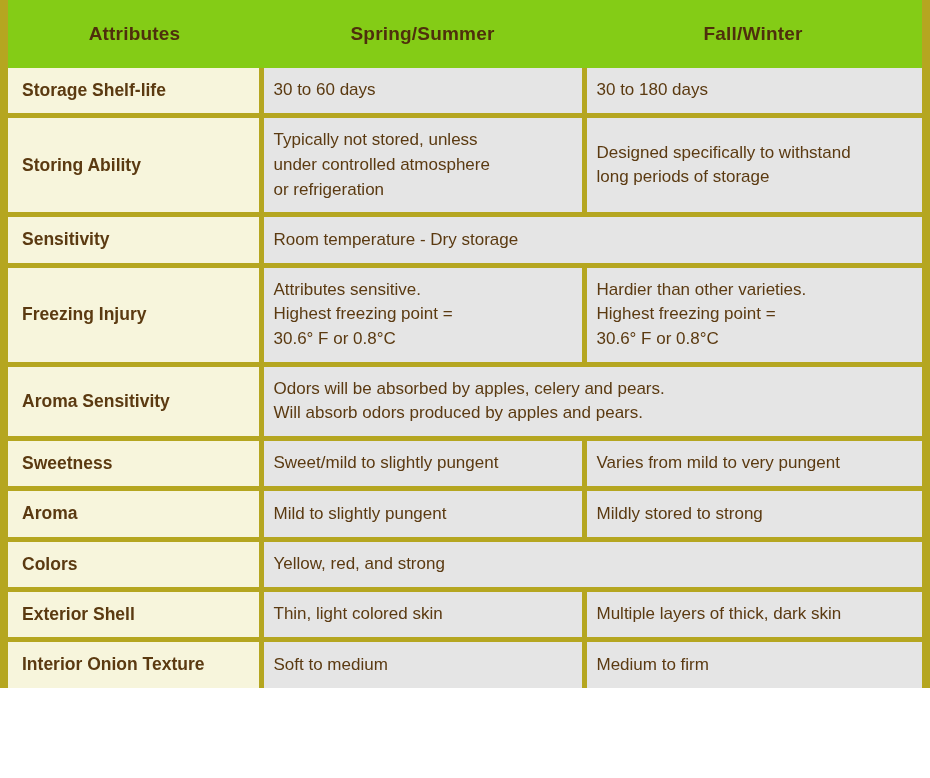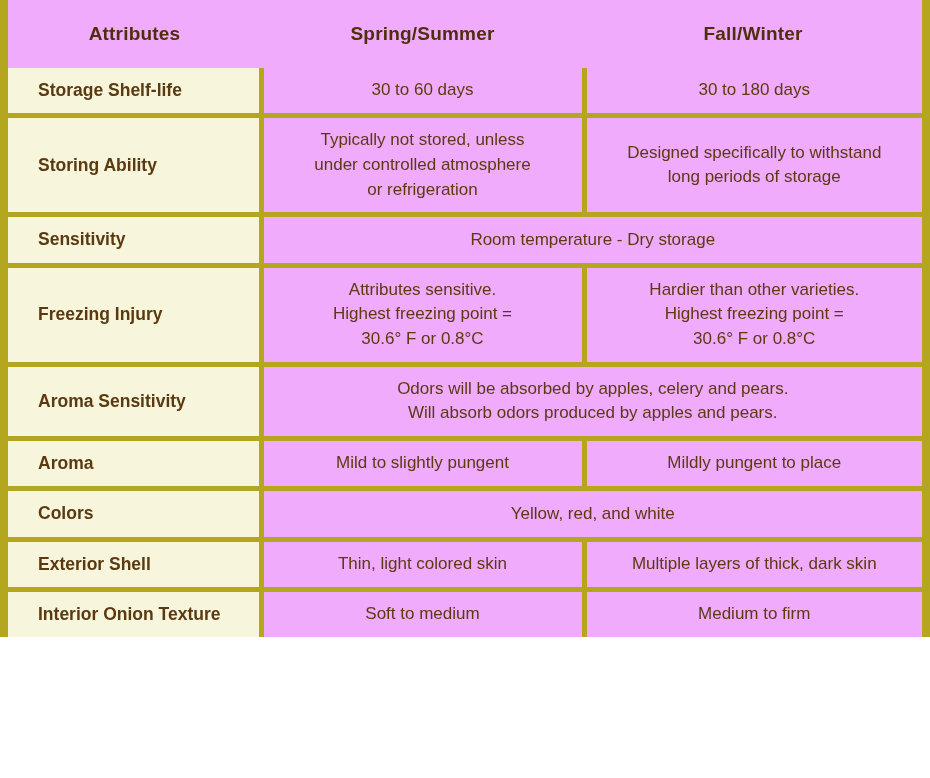--- a/index.html
+++ b/index.html
@@ -28,51 +28,51 @@
     table-layout: fixed;
     background: #ffffff;
   }
 
   
   col.col-attr   { width: 253px; }
   col.col-spring { width: 323px; }
   col.col-fall   { width: 338px; }
 
   thead th {
-    background: #f0abfc;
+    background: #84cc16;
     color: #4e2f0c;
     font-size: 19px;
     font-weight: bold;
     letter-spacing: 0.2px;
     padding: 20px 6px 20px 6px;
     text-align: center;
     border: none;
   }
   thead tr { height: 68px; }
 
   tbody td {
     border-top: 5px solid #b5a620;
     border-right: 5px solid #b5a620;
     padding: 10px 10px;
-    text-align: center;
+    text-align: left;
     color: #5b3a11;
     font-size: 17px;
     line-height: 1.45;
     vertical-align: middle;
-    background: #f0abfc;
+    background: #e5e5e5;
   }
   tbody td:last-child { border-right: none; }
 
   tbody td.attr-cell {
     background: #f7f5dc;
     color: #5b3a11;
     font-weight: bold;
     font-size: 17.5px;
     text-align: left;
-    padding-left: 30px;
+    padding-left: 14px;
     padding-right: 6px;
     white-space: nowrap;
   }
 
   tbody tr:first-child td { border-top: none; }
 
   .line { display: block; }
 </style>
 </head>
 <body>
@@ -133,32 +133,41 @@
           </td>
         </tr>
         <tr>
           <td class="attr-cell">Aroma Sensitivity</td>
           <td colspan="2">
             <span class="line">Odors will be absorbed by apples, celery and pears.</span>
             <span class="line">Will absorb odors produced by apples and pears.</span>
           </td>
         </tr>
         <tr>
+          <td class="attr-cell">Sweetness</td>
+          <td>
+            <span class="line">Sweet/mild to slightly pungent</span>
+          </td>
+          <td>
+            <span class="line">Varies from mild to very pungent</span>
+          </td>
+        </tr>
+        <tr>
           <td class="attr-cell">Aroma</td>
           <td>
             <span class="line">Mild to slightly pungent</span>
           </td>
           <td>
-            <span class="line">Mildly pungent to place</span>
+            <span class="line">Mildly stored to strong</span>
           </td>
         </tr>
         <tr>
           <td class="attr-cell">Colors</td>
           <td colspan="2">
-            <span class="line">Yellow, red, and white</span>
+            <span class="line">Yellow, red, and strong</span>
           </td>
         </tr>
         <tr>
           <td class="attr-cell">Exterior Shell</td>
           <td>
             <span class="line">Thin, light colored skin</span>
           </td>
           <td>
             <span class="line">Multiple layers of thick, dark skin</span>
           </td>

